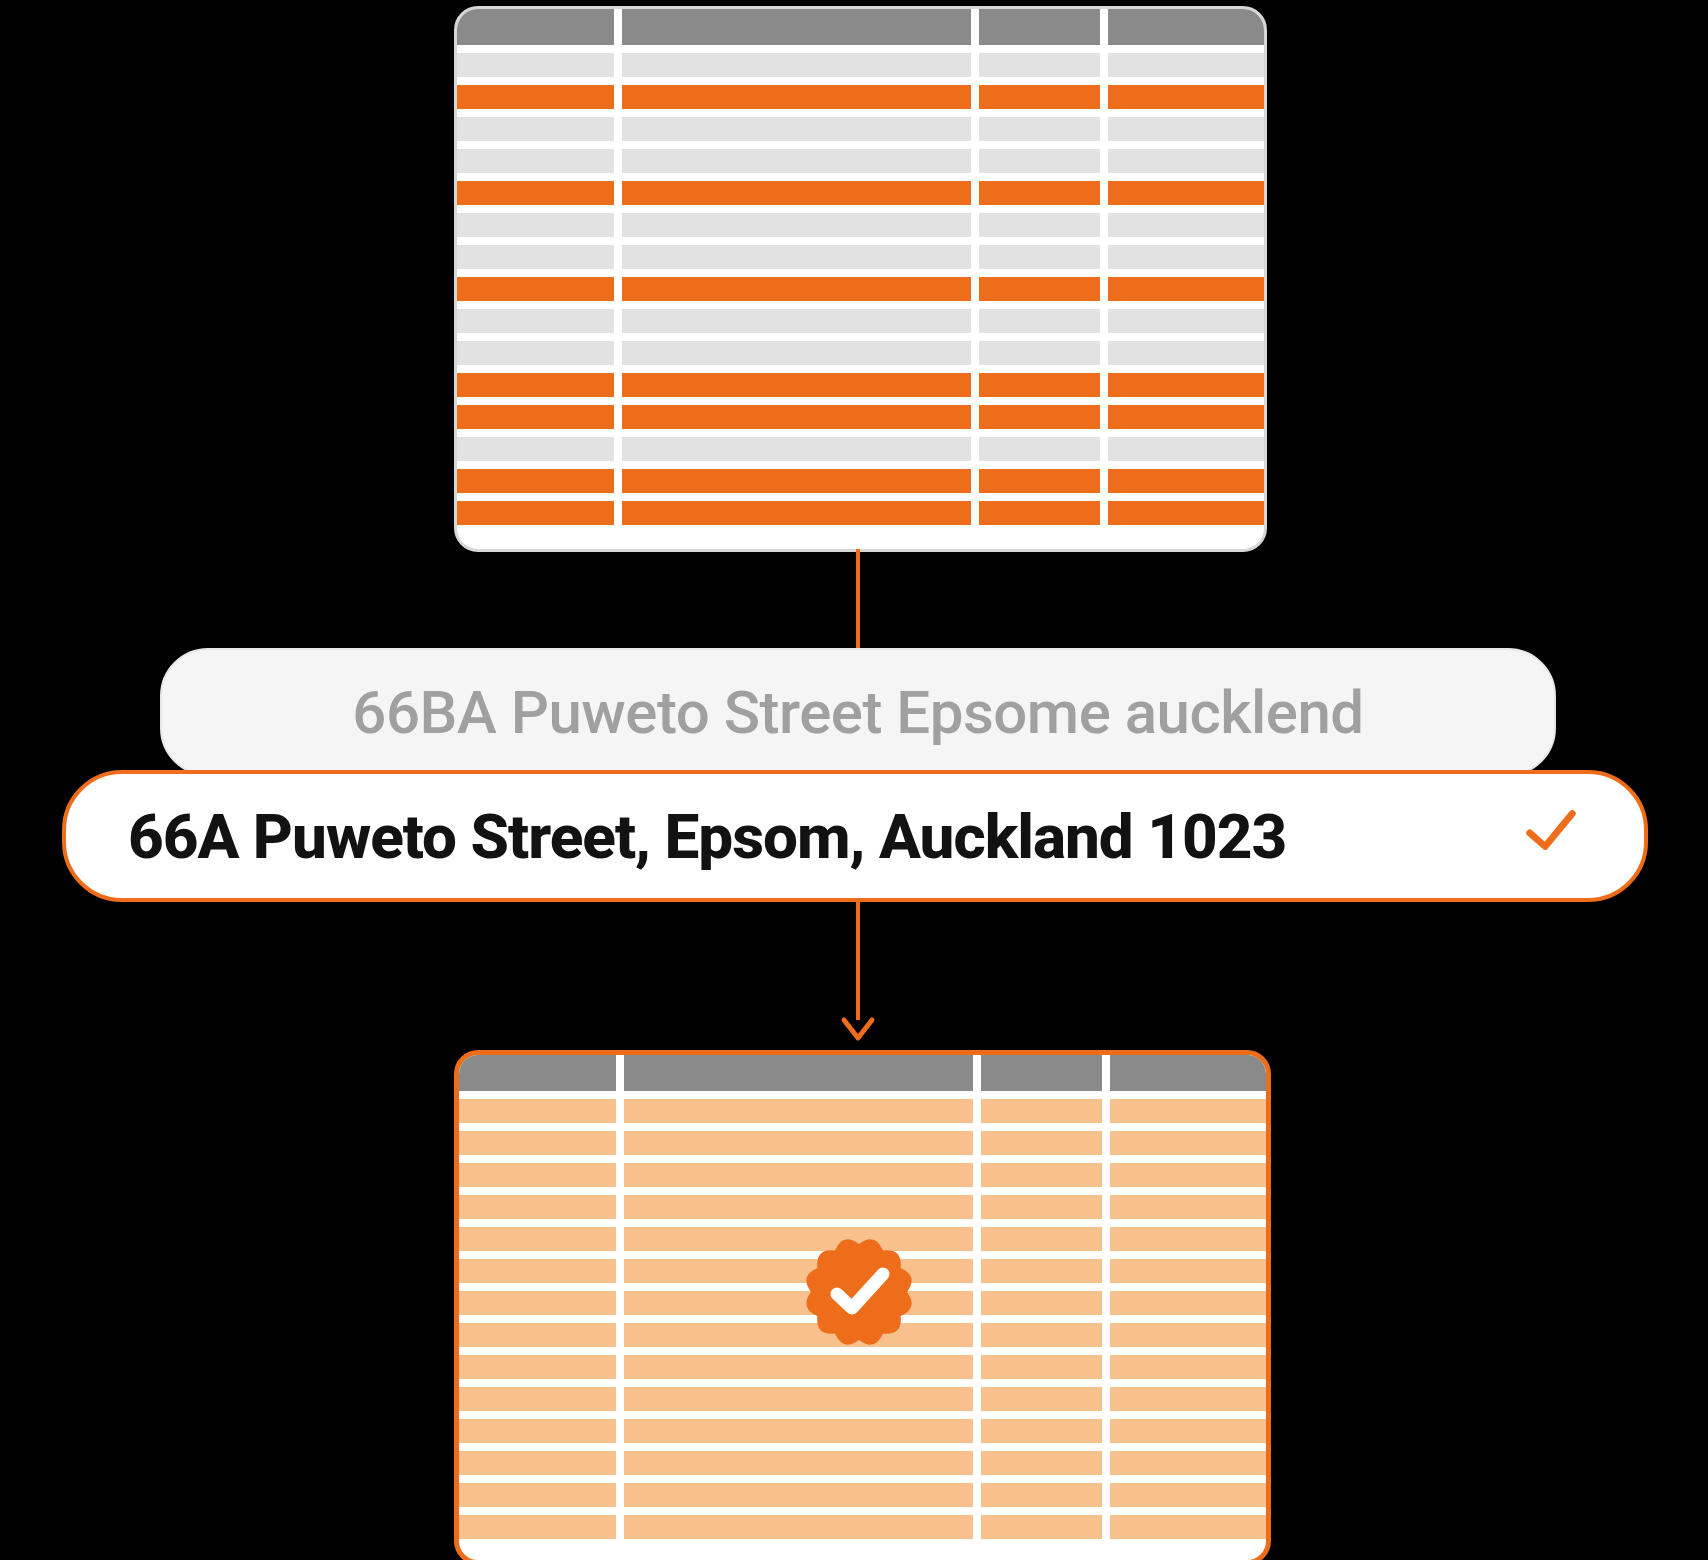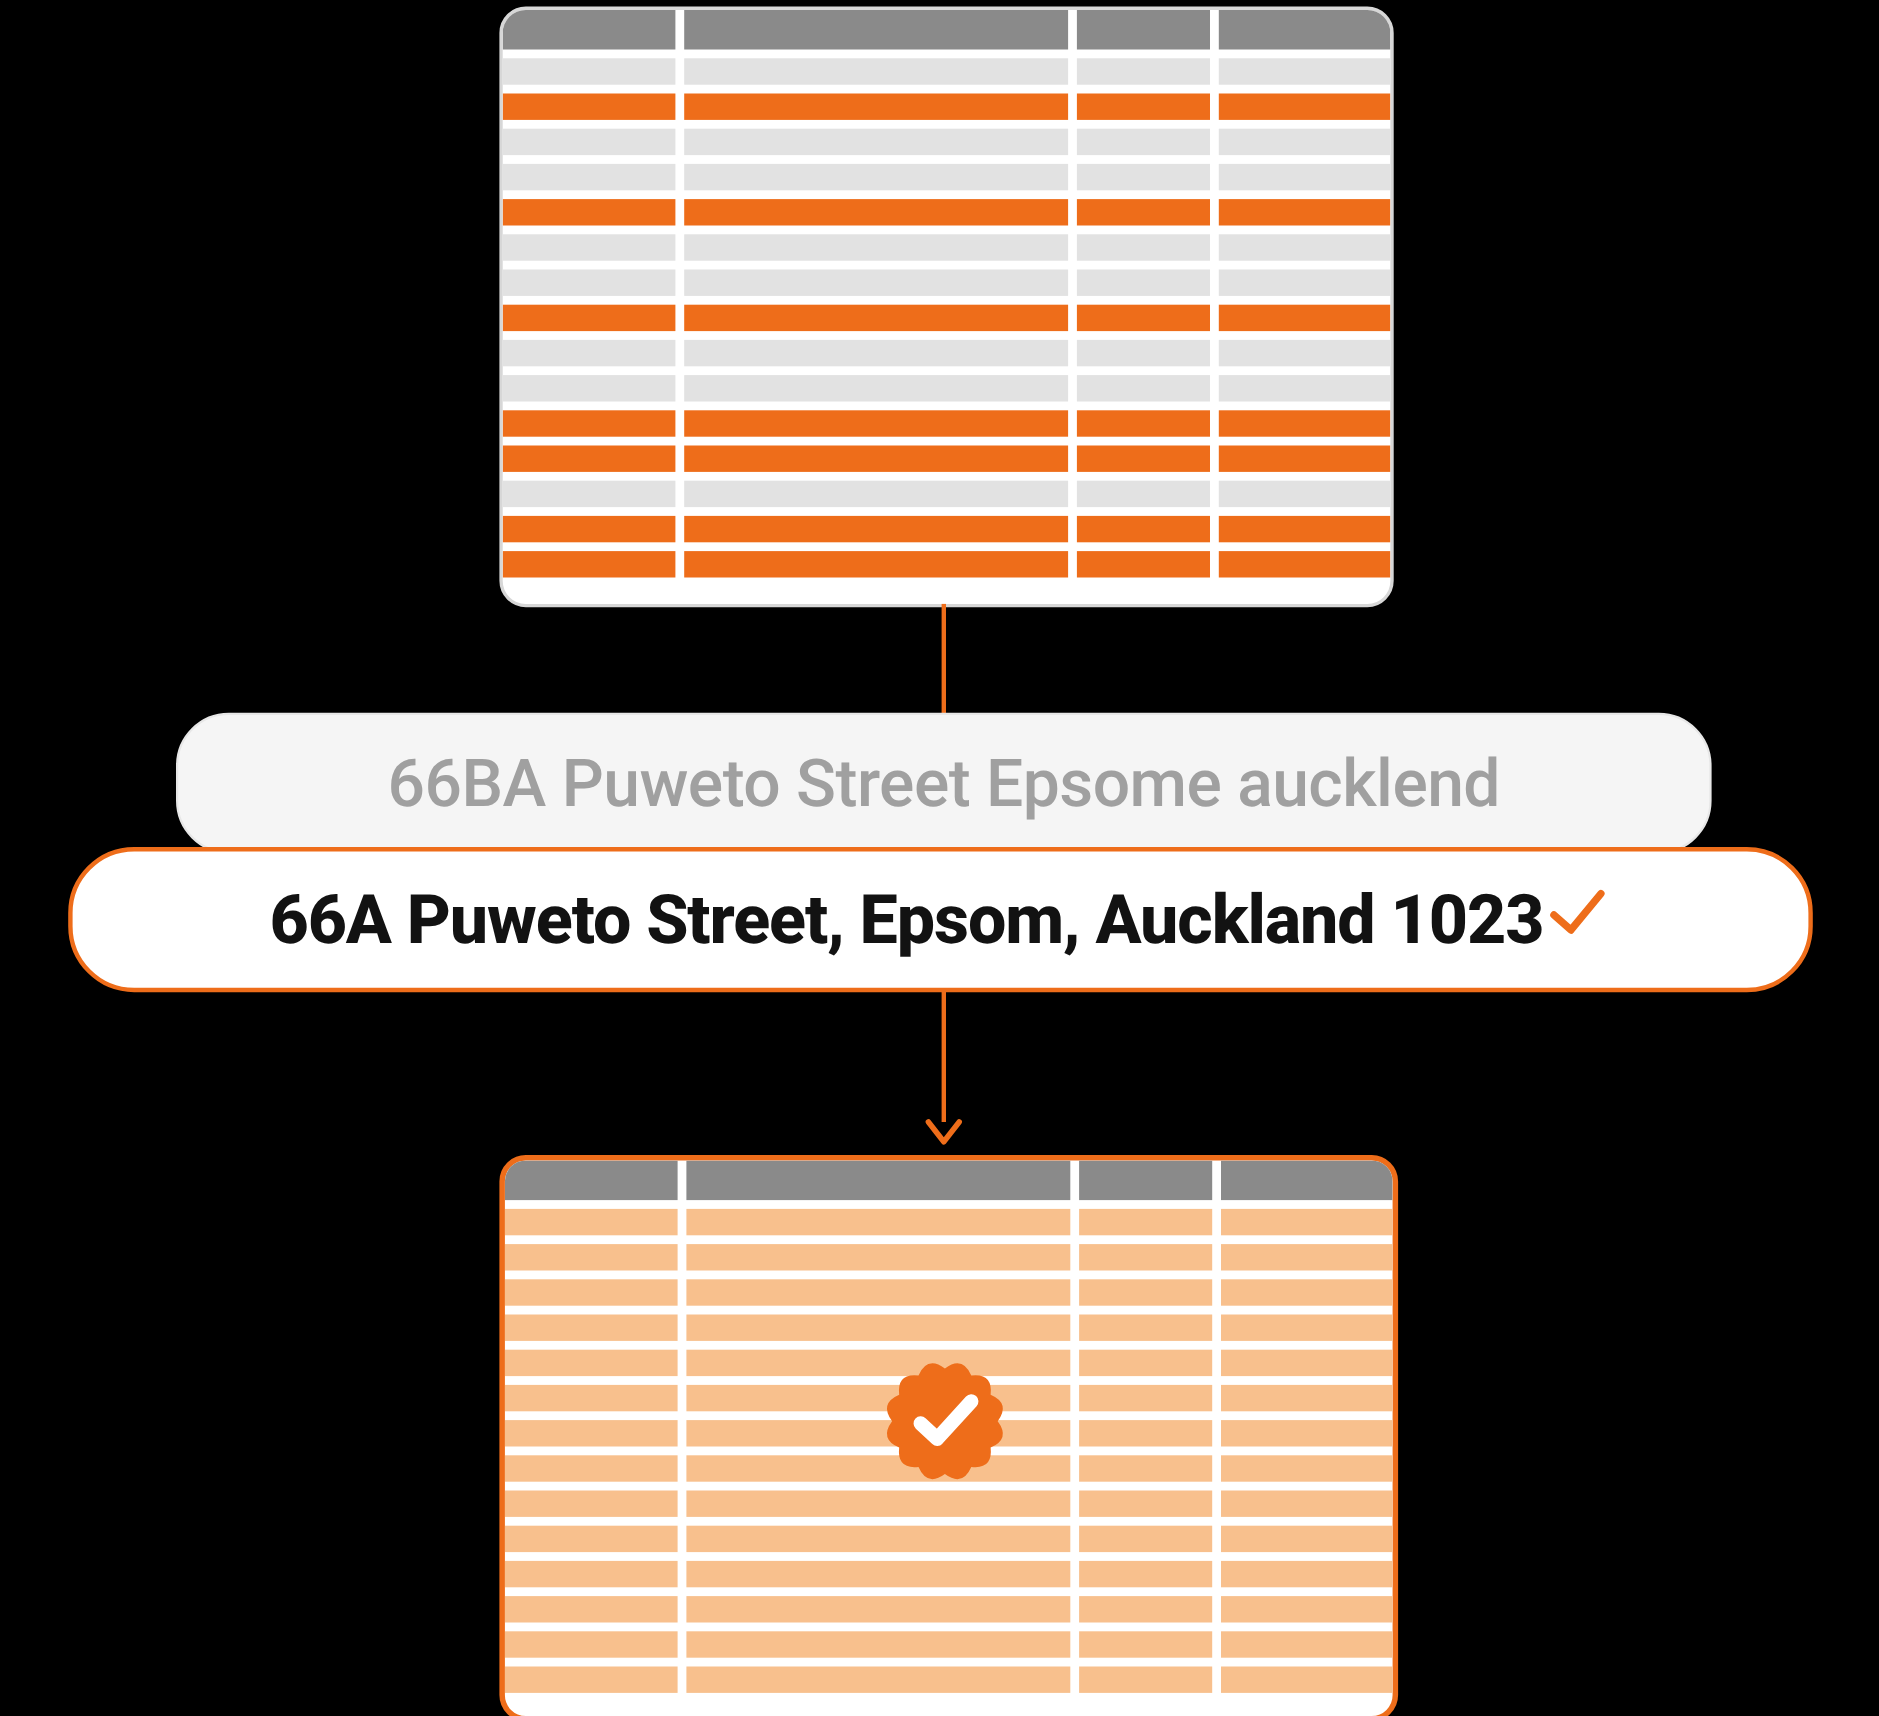--- a/index.html
+++ b/index.html
@@ -106,21 +106,21 @@
     position: absolute;
     left: 62px;
     top: 770px;
     width: 1586px;
     height: 132px;
     background: #fff;
     border: 4px solid var(--orange);
     border-radius: 60px;
     display: flex;
     align-items: center;
-    justify-content: center;
+    justify-content: space-between;
     padding: 0 62px;
     box-sizing: border-box;
     color: #121212;
     font-size: 62px;
     font-weight: 800;
     letter-spacing: -1px;
   }
   .pill-clean .check-icon svg {
     width: 62px;
     height: 62px;

